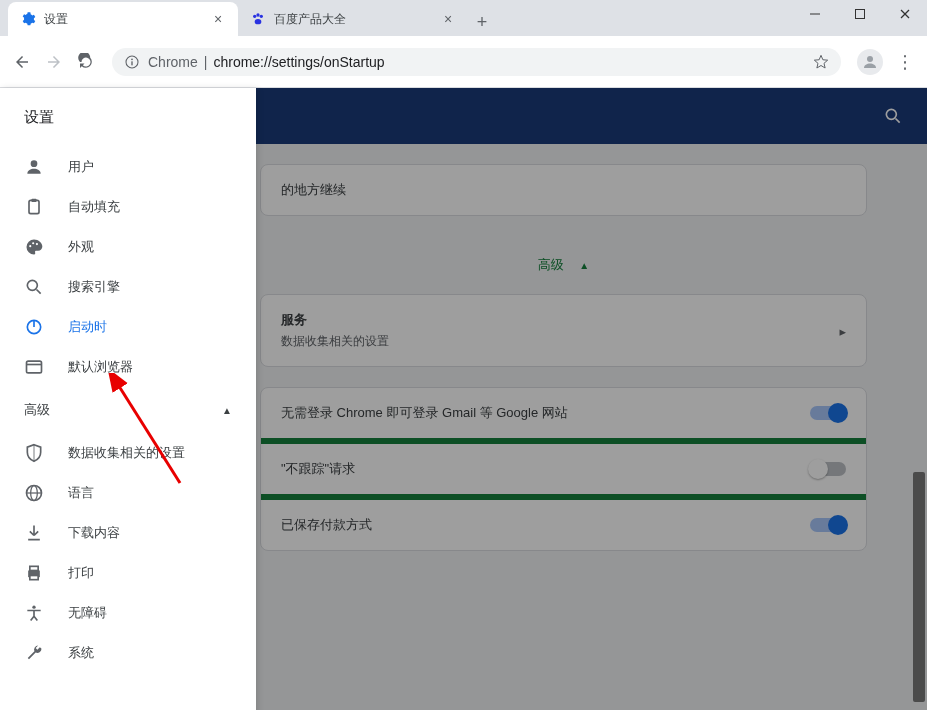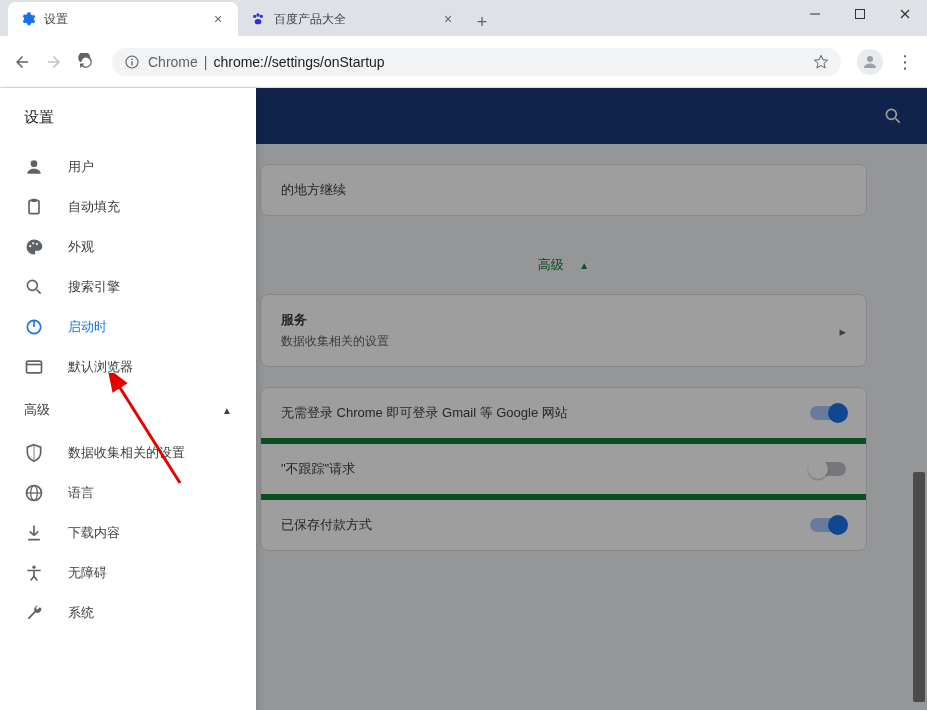--- a/index.html
+++ b/index.html
@@ -300,20 +300,30 @@
       <span class="icon">
           <svg width="20" height="20" viewBox="0 0 24 24">
             <path d="M12 3v12m0 0l-5-5m5 5l5-5M5 20h14" fill="none" stroke="#5f6368" stroke-width="2"></path>
           </svg>
         </span>
       <span>下载内容</span>
     </div>
     <div class="sidebar-item">
       <span class="icon">
           <svg width="20" height="20" viewBox="0 0 24 24">
+            <rect x="5" y="9" width="14" height="8" fill="#5f6368"></rect>
+            <rect x="7" y="4" width="10" height="5" fill="none" stroke="#5f6368" stroke-width="2"></rect>
+            <rect x="7" y="15" width="10" height="5" fill="#fff" stroke="#5f6368" stroke-width="2"></rect>
+          </svg>
+        </span>
+      <span>打印</span>
+    </div>
+    <div class="sidebar-item">
+      <span class="icon">
+          <svg width="20" height="20" viewBox="0 0 24 24">
             <circle cx="12" cy="5" r="2" fill="#5f6368"></circle>
             <path d="M4 9h16M12 9v7m0 0l-4 5m4-5l4 5" stroke="#5f6368" stroke-width="2" fill="none"></path>
           </svg>
         </span>
       <span>无障碍</span>
     </div>
     <div class="sidebar-item">
       <span class="icon">
           <svg width="20" height="20" viewBox="0 0 24 24">
             <path d="M21 7a5 5 0 01-7 4.5L6 19.5 4.5 18l8-8A5 5 0 0117 3l-3 3 2 2 3-3a5 5 0 012 2z" fill="#5f6368"></path>

